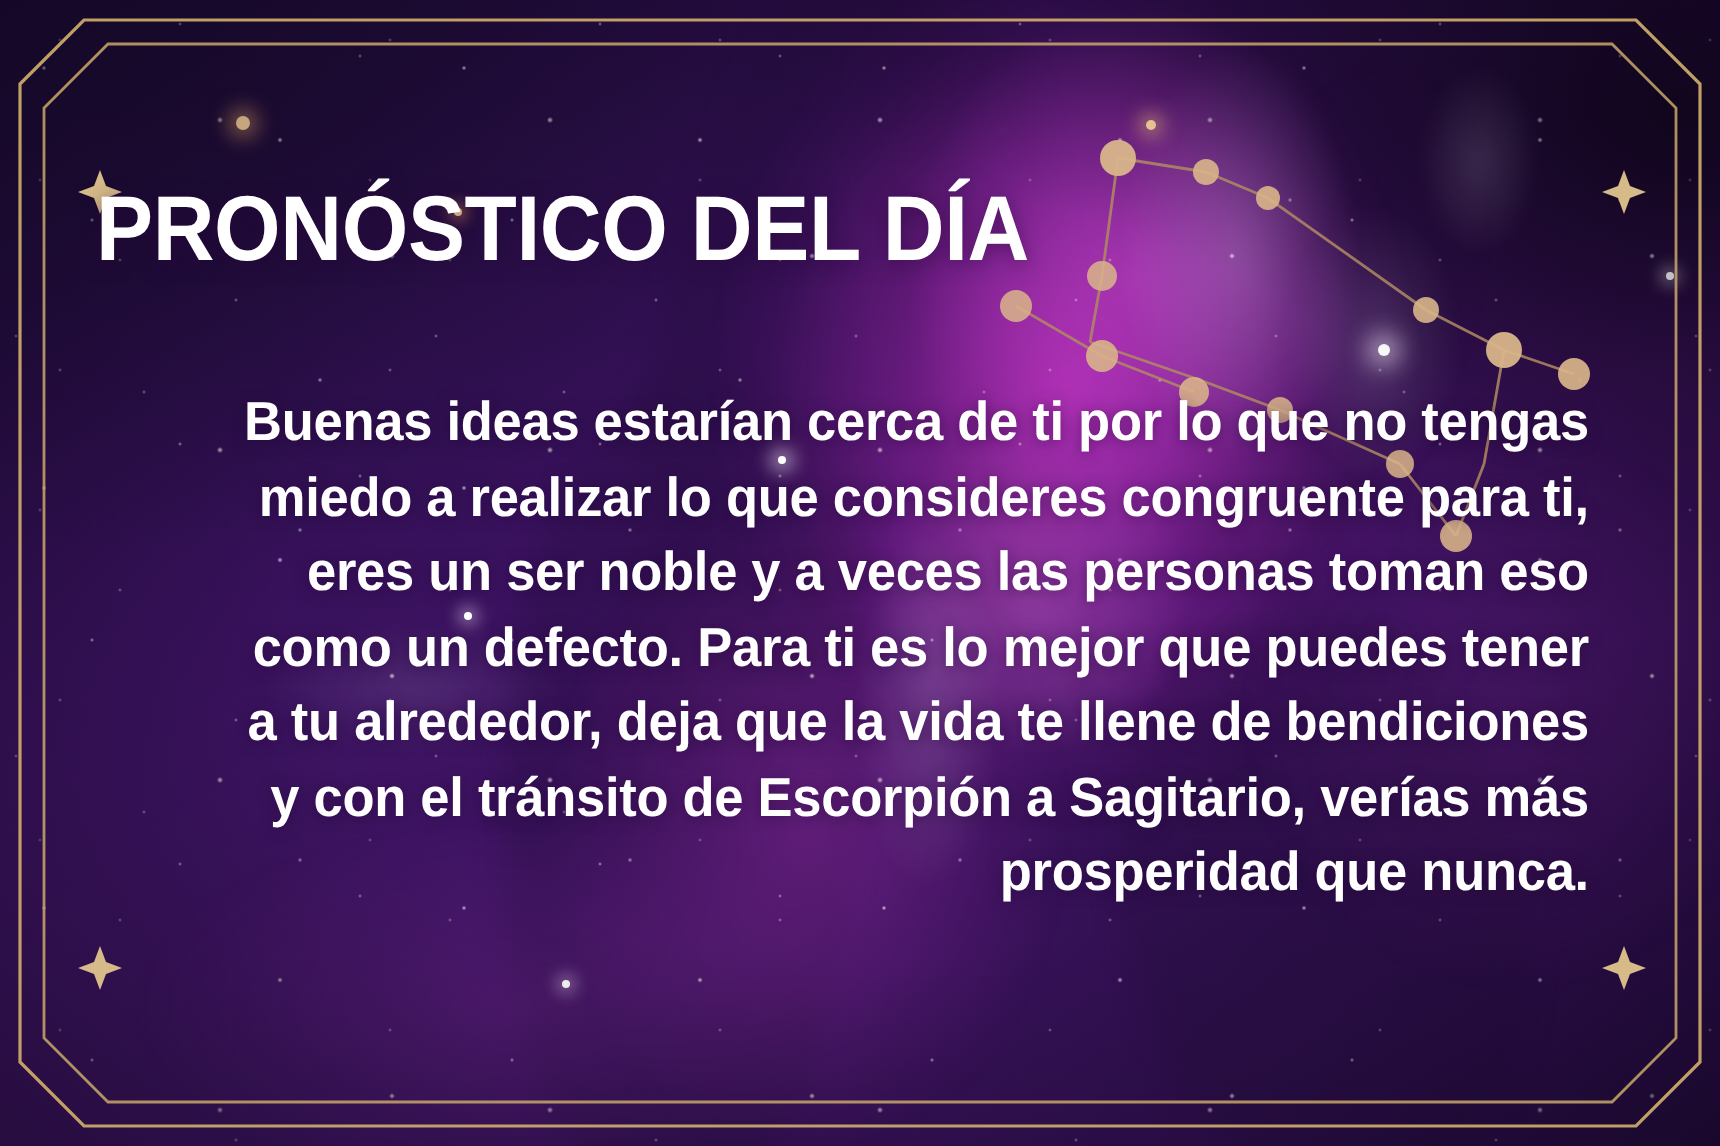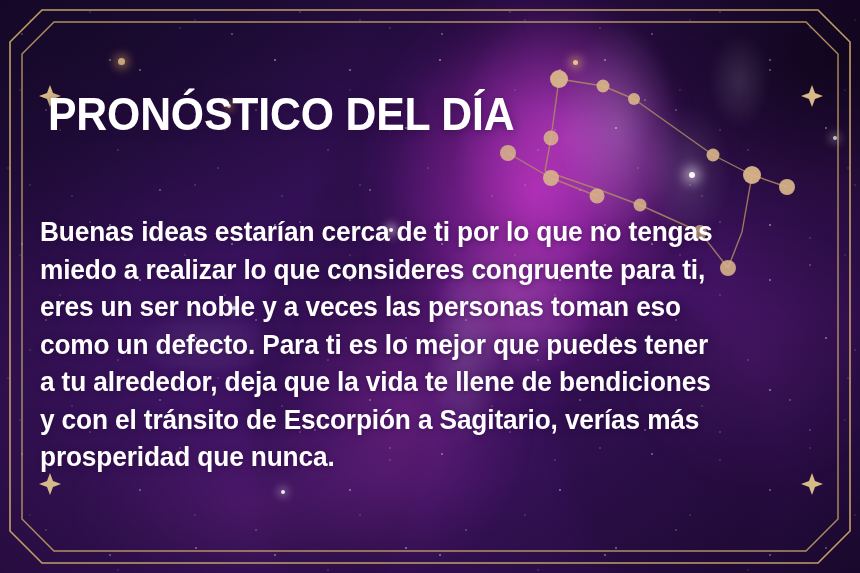--- a/index.html
+++ b/index.html
@@ -154,22 +154,23 @@
     letter-spacing: -0.2px;
     transform: scaleX(0.93);
     transform-origin: left center;
     text-shadow: 0 2px 10px rgba(40,8,60,0.55);
     white-space: nowrap;
   }
 
   #body-text {
     position: absolute;
     left: 40px;
-    top: 213px;
+    top: 192px;
     width: 790px;
+    text-align: right;
   }
   .body-line {
     color: #ffffff;
     font-size: 27.5px;
     line-height: 37.5px;
     font-weight: 600;
     letter-spacing: -0.15px;
     transform: scaleX(0.955);
     transform-origin: left center;
     white-space: nowrap;

